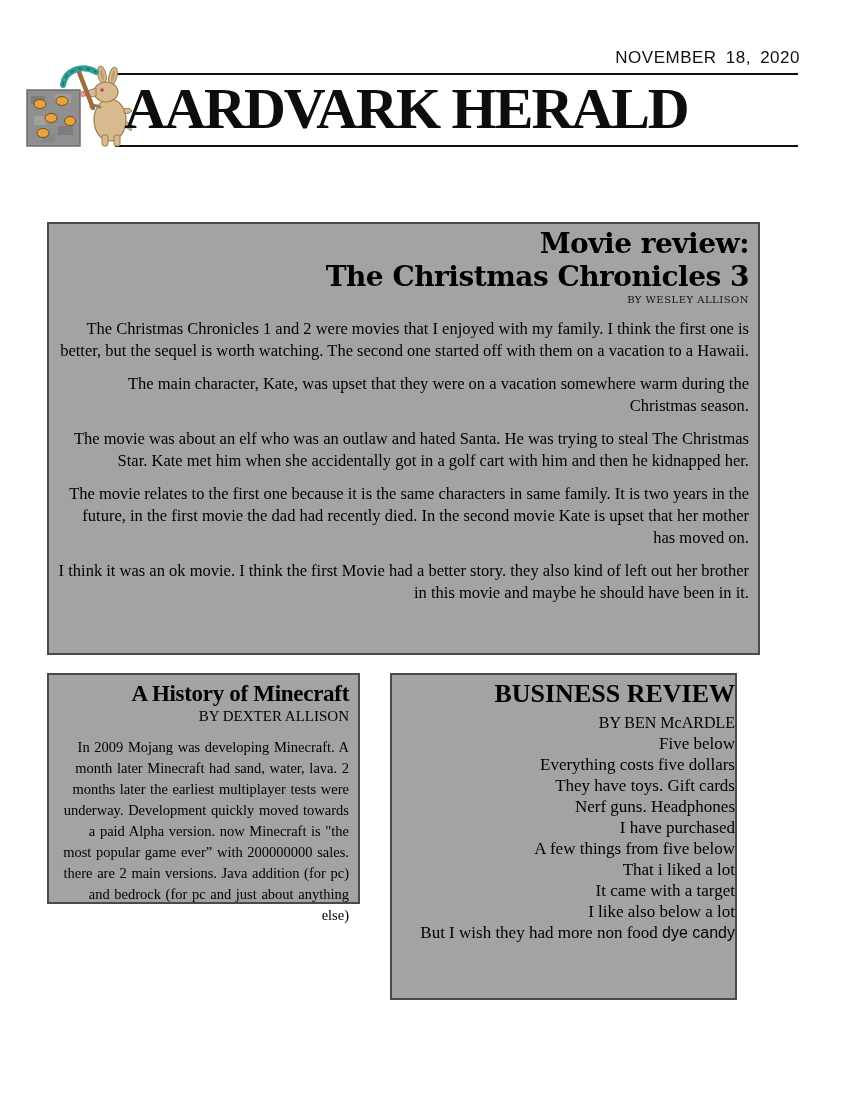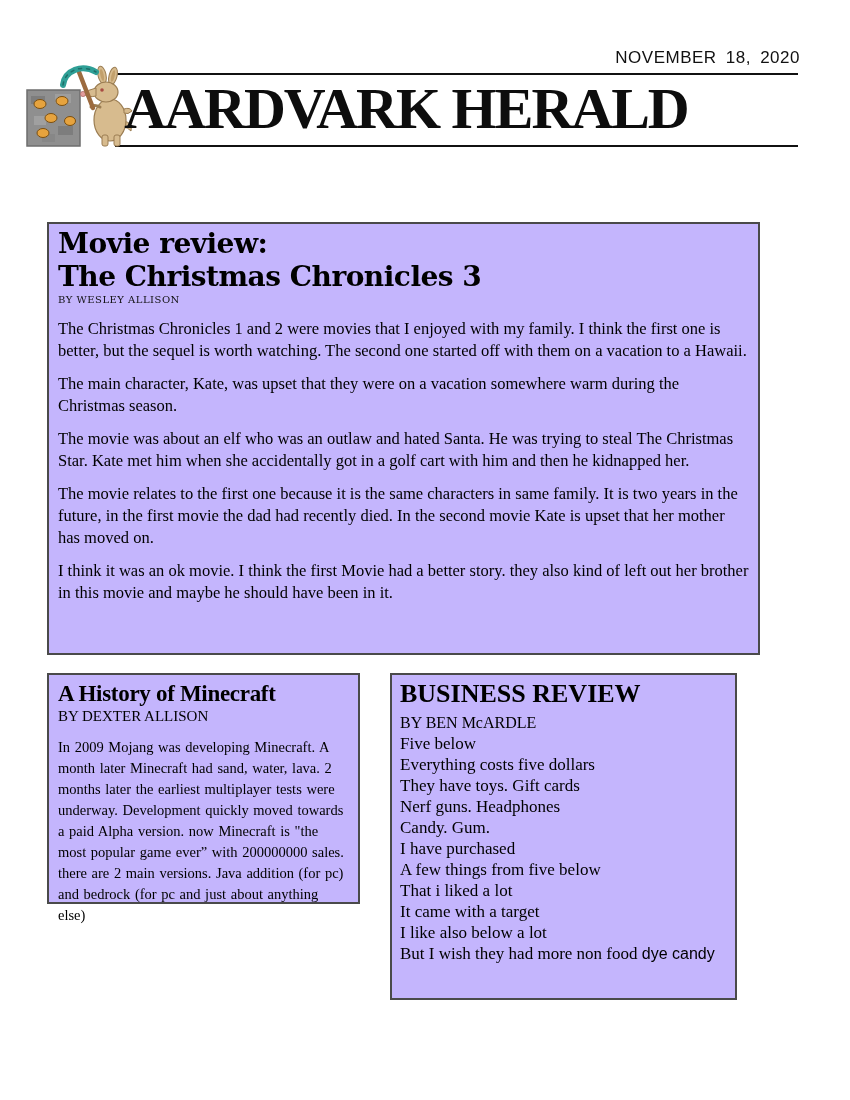--- a/index.html
+++ b/index.html
@@ -17,24 +17,24 @@
   .rule{position:absolute;left:115px;width:683px;height:2px;background:#111;}
   .rule.top{top:73px;}
   .rule.bottom{top:145px;}
   .masthead{
     position:absolute;left:0;top:80px;width:812px;text-align:center;
     font-family:"Liberation Serif",serif;font-weight:bold;font-size:58px;
     letter-spacing:-2px;line-height:1.0;color:#0d0d0d;
   }
   .logo{position:absolute;left:25px;top:63px;width:112px;height:86px;}
   
-  .box{position:absolute;border:2px solid #4a4a4a;box-sizing:border-box;background:#c4b5fd;}
+  .box{position:absolute;border:2px solid #4a4a4a;box-sizing:border-box;background:#a3a3a3;text-align:right;}
   .movie-box{left:47px;top:222px;width:713px;height:433px;padding:2px 9px;}
   .mc-box{left:47px;top:673px;width:313px;height:231px;padding:4px 9px;}
-  .biz-box{left:390px;top:673px;width:347px;height:327px;padding:2px 8px;}
+  .biz-box{left:390px;top:673px;width:347px;height:327px;padding:2px 0;}
   
   .movie-title{
     font-family:"DejaVu Serif",serif;font-weight:bold;font-size:28px;
     line-height:31px;letter-spacing:-.5px;margin:2px 0 0 0;
   }
   .movie-byline{
     font-family:"DejaVu Serif",serif;font-size:10px;letter-spacing:.5px;
     margin-top:2px;color:#111;
   }
   .movie-body p{
@@ -130,21 +130,20 @@
     <div class="mc-body">In 2009 Mojang was developing Minecraft. A month later Minecraft had sand, water, lava. 2 months later the earliest multiplayer tests were underway. Development quickly moved towards a paid Alpha version. now Minecraft is "the most popular game ever” with 200000000 sales. there are 2 main versions. Java addition (for pc) and bedrock (for pc and just about anything else)</div>
   </div>
 
   <div class="box biz-box">
     <div class="biz-title">BUSINESS REVIEW</div>
     <div class="biz-byline">BY BEN McARDLE</div>
     <div class="biz-line">Five below</div>
     <div class="biz-line">Everything costs five dollars</div>
     <div class="biz-line">They have toys. Gift cards</div>
     <div class="biz-line">Nerf guns. Headphones</div>
-    <div class="biz-line">Candy. Gum.</div>
     <div class="biz-line">I have purchased</div>
     <div class="biz-line">A few things from five below</div>
     <div class="biz-line">That i liked a lot</div>
     <div class="biz-line">It came with a target</div>
     <div class="biz-line">I like also below a lot</div>
     <div class="biz-line"><span>But I wish they had more non food </span><span class="sans">dye candy</span></div>
   </div>
 
 </div>
 

